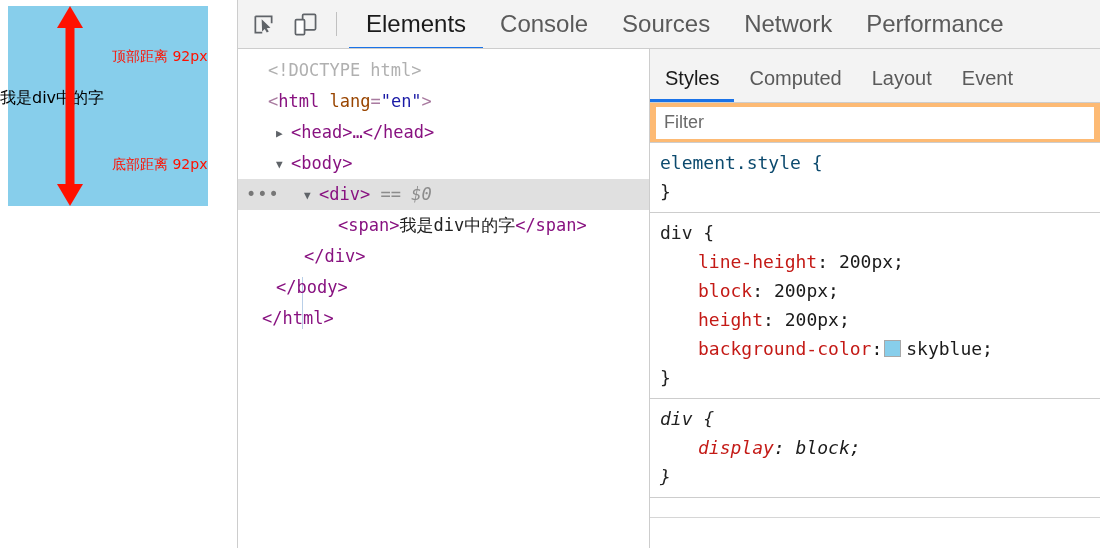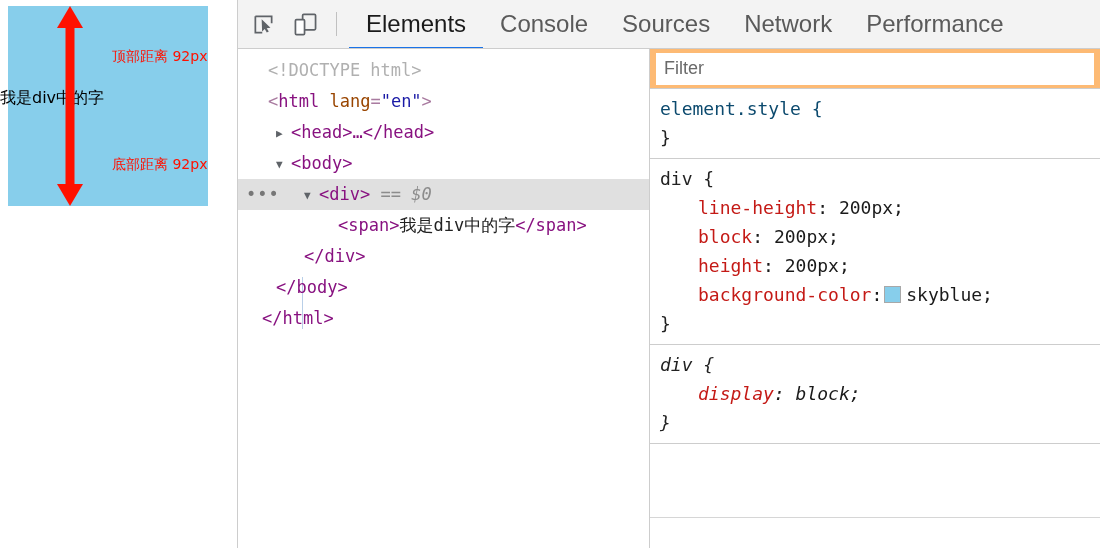--- a/index.html
+++ b/index.html
@@ -338,20 +338,26 @@
         <span class="c-tag">&lt;/body&gt;</span>
       </div>
 
       <div class="dom-row" style="padding-left:24px">
         <span class="c-tag">&lt;/html&gt;</span>
       </div>
     </div>
 
     <div id="styles-pane">
 
+      <div id="styles-tabs">
+        <div class="st-tab active">Styles</div>
+        <div class="st-tab">Computed</div>
+        <div class="st-tab">Layout</div>
+        <div class="st-tab">Event</div>
+      </div>
 
       <div id="filter-bar">
         <input id="filter-input" type="text" placeholder="Filter" style="">
       </div>
 
       <div class="rule-block">
         <div>
           <span class="sel-gray">element.style</span>
           <span class="sel-gray">{</span>
         </div>

